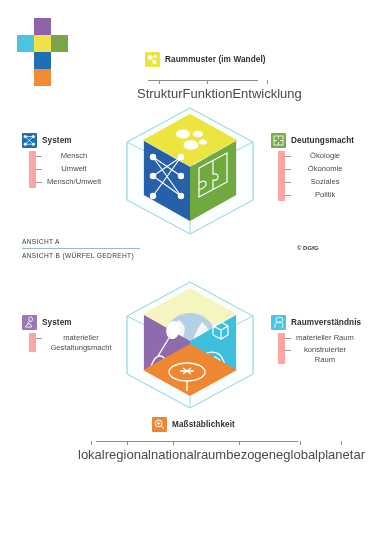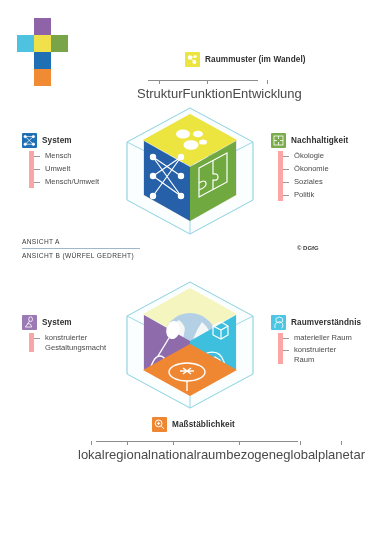--- a/index.html
+++ b/index.html
@@ -42,22 +42,23 @@
   .head-text {
     font-size: 8.2px;
     font-weight: bold;
     letter-spacing: .1px;
     color: #2f2f2f;
     white-space: nowrap;
   }
   .sub-list {
     margin: 3px 0 0 7px;
     padding: 0 0 0 7px;
-    border-left: 5px solid #fca5a5;
+    border-left: 7px solid #fca5a5;
     list-style: none;
+    text-align: center;
   }
   .sub-list li {
     position: relative;
     font-size: 7.6px;
     line-height: 10.5px;
     color: #4a4a4a;
     padding: 0 0 0 4px;
     margin: 0 0 2.5px 0;
     white-space: nowrap;
   }
@@ -65,21 +66,21 @@
     content: "";
     position: absolute;
     left: -7px; top: 5px;
     width: 6px; height: 1px;
     background: #9a9a9a;
   }
   .sub-list.wrap li { white-space: normal; line-height: 9.5px; }
 
   
   #raummuster { left: 145px; top: 52px; }
-  #raummuster .label-head { justify-content: flex-start; margin-left: 40px; }
+  #raummuster .label-head { justify-content: flex-start; }
   .tick-axis {
     position: absolute;
     display: flex;
   }
   .tick-col {
     display: flex;
     flex-direction: column;
     align-items: center;
   }
   .tick-mark {
@@ -195,21 +196,21 @@
 
 <div class="label-block" id="nachhaltigkeit" style="left:271px;top:133px;">
   <div class="label-head">
     <svg class="head-icon" viewBox="0 0 15 15">
       <rect width="15" height="15" fill="#7bab4a"></rect>
       <g stroke="#fff" stroke-width="0.8" fill="none">
         <rect x="3" y="3" width="9" height="9"></rect>
         <path d="M7.5 3 v3 M7.5 9 v3 M3 7.5 h3 M9 7.5 h3"></path>
       </g>
     </svg>
-    <span class="head-text">Nachhaltigkeit</span>
+    <span class="head-text">Deutungsmacht</span>
   </div>
   <ul class="sub-list">
     <li>Ökologie</li>
     <li>Ökonomie</li>
     <li>Soziales</li>
     <li>Politik</li>
   </ul>
 </div>
 
 <div class="cube-wrap" style="left:113px;top:104px;">
@@ -290,21 +291,21 @@
       <rect width="15" height="15" fill="#9b79b5"></rect>
       <g stroke="#fff" stroke-width="0.8" fill="none">
         <ellipse cx="8.6" cy="4.2" rx="1.9" ry="2.4"></ellipse>
         <path d="M7.6 6 L5.4 9"></path>
         <path d="M3.4 12 q1.6 -3.4 3.6 -3.4 q2 0 2.6 3.4 Z"></path>
       </g>
     </svg>
     <span class="head-text">System</span>
   </div>
   <ul class="sub-list wrap" style="width:72px;">
-    <li>konstruierter Gestaltungsmacht</li>
+    <li>materieller Gestaltungsmacht</li>
   </ul>
 </div>
 
 <div class="label-block" id="raumverstaendnis" style="left:271px;top:315px;">
   <div class="label-head">
     <svg class="head-icon" viewBox="0 0 15 15">
       <rect width="15" height="15" fill="#4cc6e3"></rect>
       <g stroke="#fff" stroke-width="0.8" fill="none">
         <path d="M5 3.4 L8.4 2 L11.6 3.4 L11.6 6.6 L8.4 8 L5 6.6 Z"></path>
         <path d="M4 13 q-1 -5 3.2 -6 q4 -1 4.6 3 q0.4 3 -1.4 3"></path>

